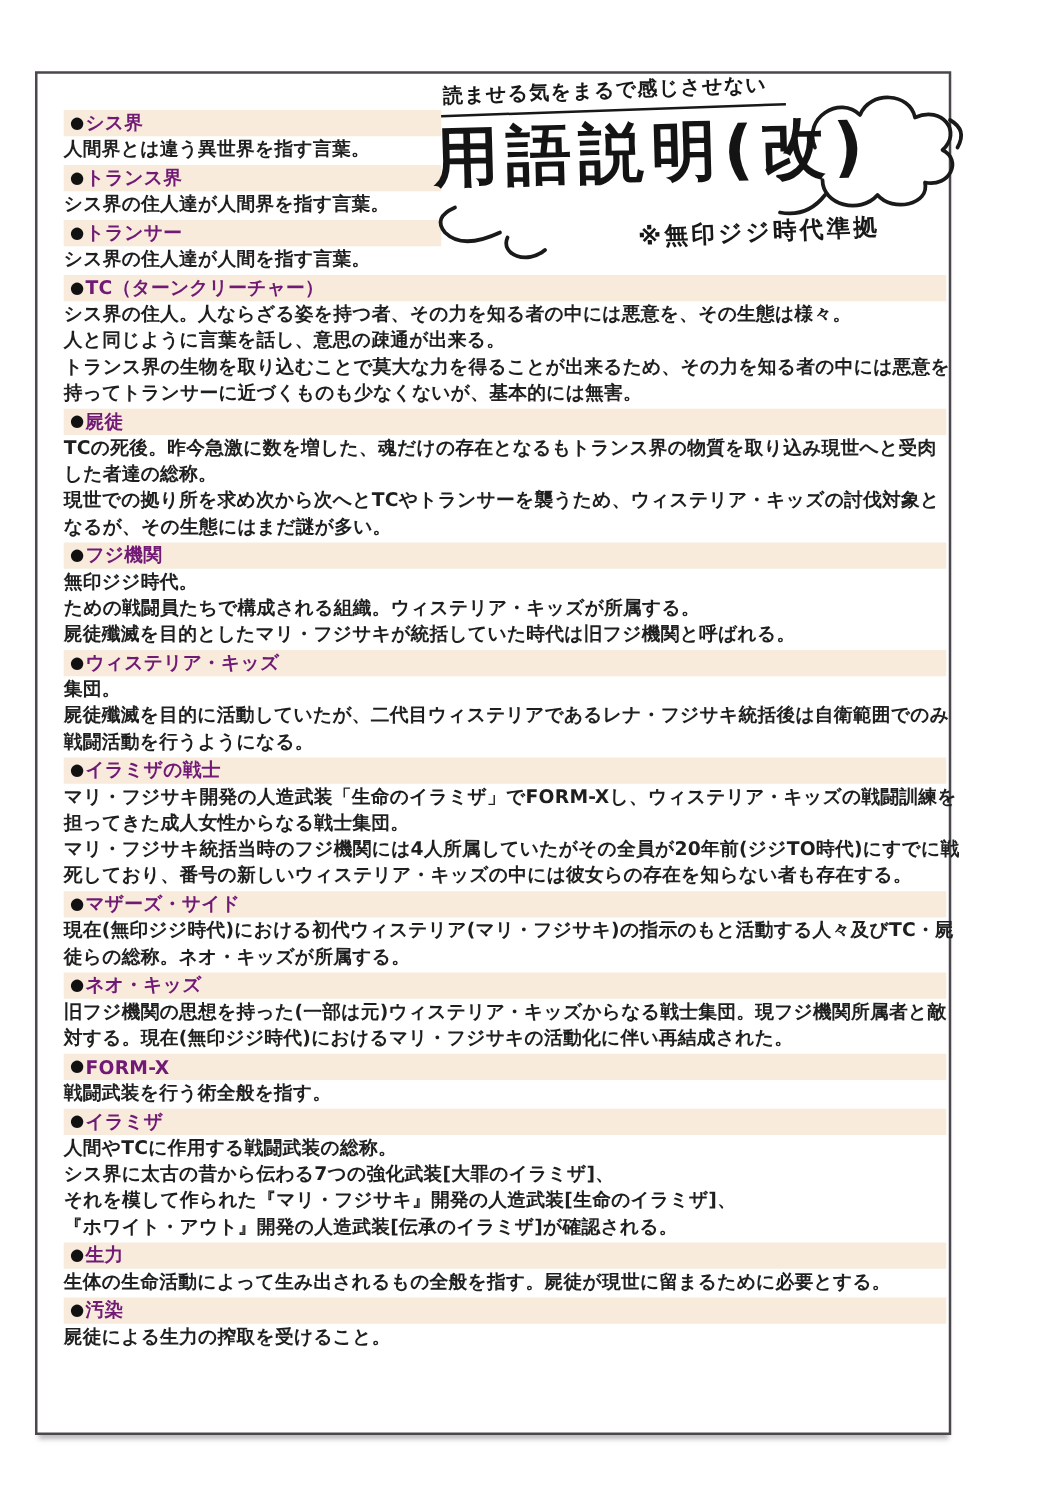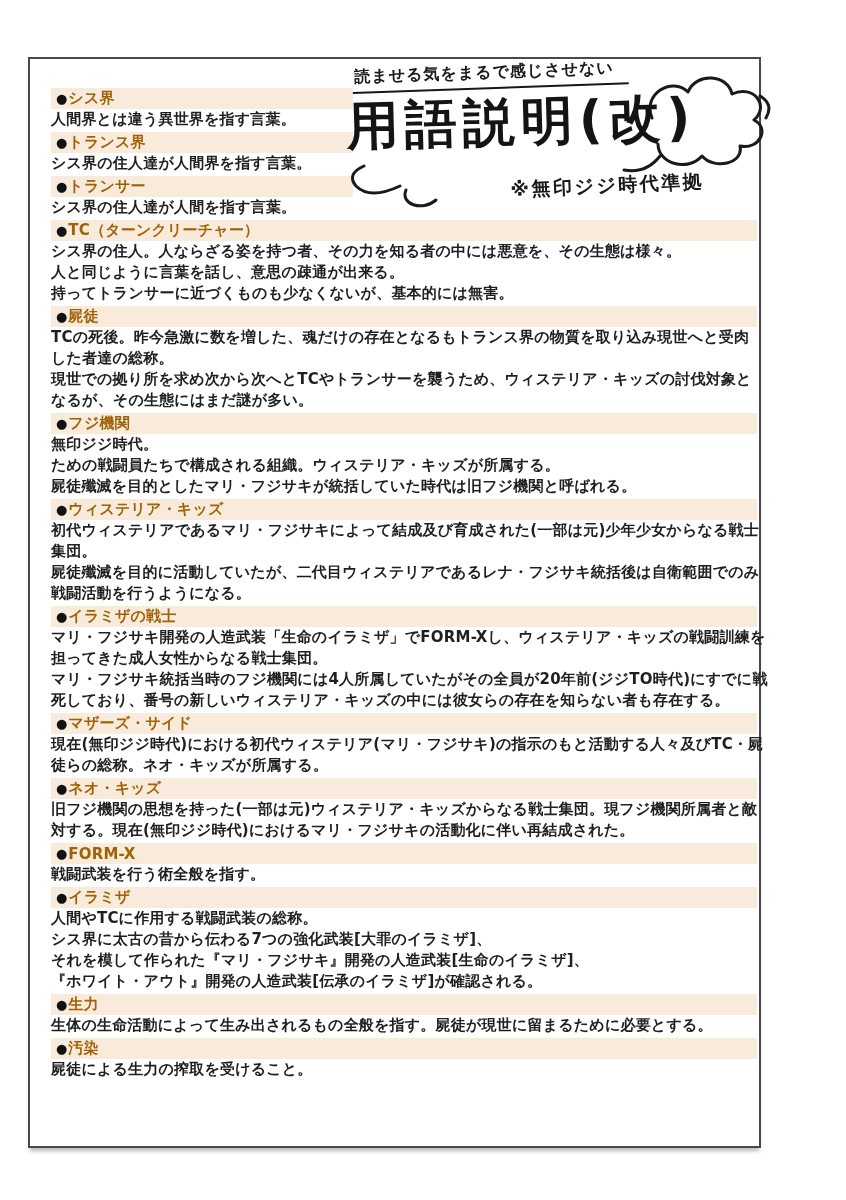--- a/index.html
+++ b/index.html
@@ -15,21 +15,21 @@
     box-shadow:0 5px 4px -2px rgba(130,130,130,0.55);
   }
   .content{position:absolute;left:21px;top:29px;width:706px;}
   .entry{margin-bottom:2px;}
   .term-bar{
     height:21px;display:flex;align-items:center;
     background:#f8ebdc;padding-left:5px;box-sizing:border-box;
   }
   .entry.narrow .term-bar{width:302px;}
   .bullet{font-size:13px;line-height:21px;color:#111111;margin-right:1px;}
-  .term{font-size:15px;font-weight:800;color:#a16207;letter-spacing:0.2px;white-space:nowrap;}
+  .term{font-size:15px;font-weight:800;color:#701a75;letter-spacing:0.2px;white-space:nowrap;}
   .body .line{
     height:21px;line-height:21px;font-size:15px;font-weight:600;color:#1f1f1f;
     letter-spacing:0.2px;white-space:nowrap;
   }
   
   .title-block{position:absolute;left:312px;top:1px;width:438px;height:160px;z-index:2;}
   .doodle{position:absolute;left:0;top:0;width:438px;height:160px;pointer-events:none;}
   .title-note{
     position:absolute;left:10px;top:7px;z-index:3;
     font-size:16px;font-weight:700;color:#181818;letter-spacing:1px;
@@ -97,20 +97,21 @@
           </div>
   </section>
         <section class="entry">
     <div class="term-bar">
       <span class="bullet">●</span>
             <span class="term">TC（ターンクリーチャー）</span>
     </div>
     <div class="body">
             <div class="line">シス界の住人。人ならざる姿を持つ者、その力を知る者の中には悪意を、その生態は様々。</div>
             <div class="line">人と同じように言葉を話し、意思の疎通が出来る。</div>
+            <div class="line">トランス界の生物を取り込むことで莫大な力を得ることが出来るため、その力を知る者の中には悪意を</div>
             <div class="line">持ってトランサーに近づくものも少なくないが、基本的には無害。</div>
           </div>
   </section>
         <section class="entry">
     <div class="term-bar">
       <span class="bullet">●</span>
             <span class="term">屍徒</span>
     </div>
     <div class="body">
             <div class="line">TCの死後。昨今急激に数を増した、魂だけの存在となるもトランス界の物質を取り込み現世へと受肉</div>
@@ -129,21 +130,20 @@
             <div class="line">ための戦闘員たちで構成される組織。ウィステリア・キッズが所属する。</div>
             <div class="line">屍徒殲滅を目的としたマリ・フジサキが統括していた時代は旧フジ機関と呼ばれる。</div>
           </div>
   </section>
         <section class="entry">
     <div class="term-bar">
       <span class="bullet">●</span>
             <span class="term">ウィステリア・キッズ</span>
     </div>
     <div class="body">
-            <div class="line">初代ウィステリアであるマリ・フジサキによって結成及び育成された(一部は元)少年少女からなる戦士</div>
             <div class="line">集団。</div>
             <div class="line">屍徒殲滅を目的に活動していたが、二代目ウィステリアであるレナ・フジサキ統括後は自衛範囲でのみ</div>
             <div class="line">戦闘活動を行うようになる。</div>
           </div>
   </section>
         <section class="entry">
     <div class="term-bar">
       <span class="bullet">●</span>
             <span class="term">イラミザの戦士</span>
     </div>

